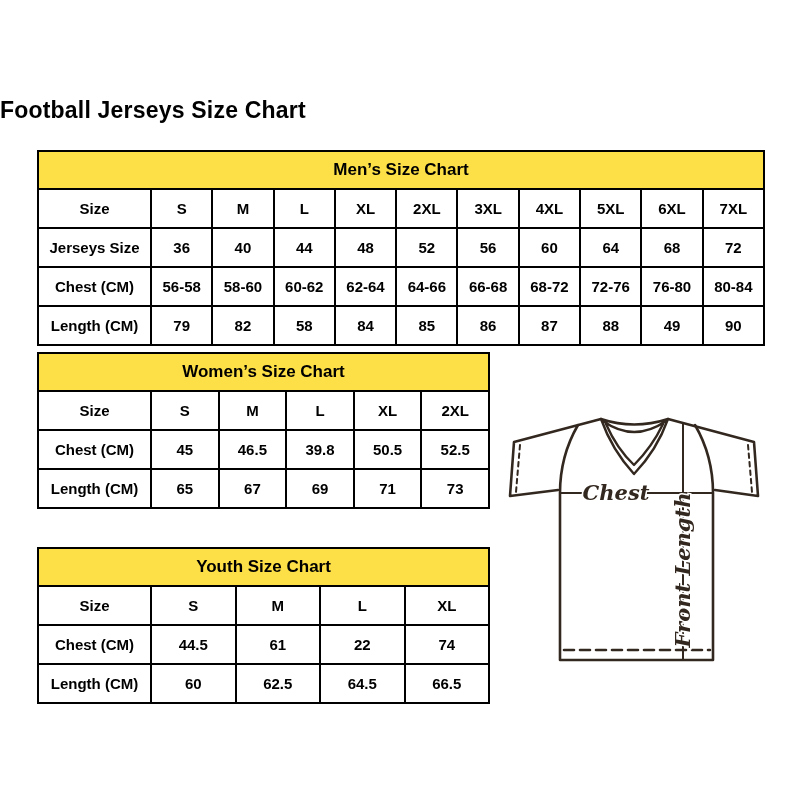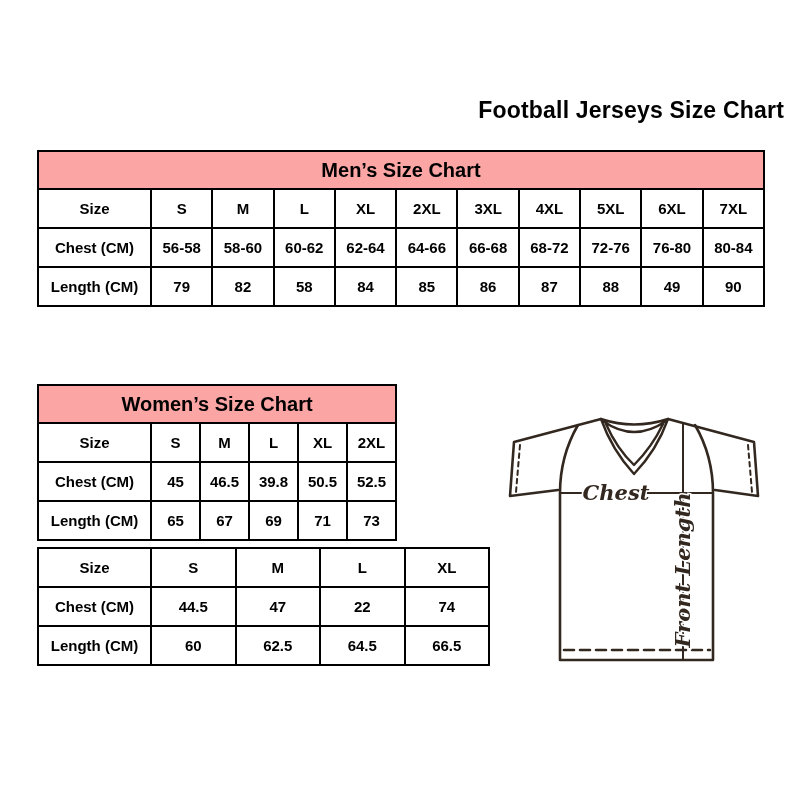--- a/index.html
+++ b/index.html
@@ -11,50 +11,50 @@
     overflow: hidden;
     font-family: "Liberation Sans", sans-serif;
     color: #000;
   }
   .page-title {
     position: absolute;
     top: 97px;
     left: 0;
     width: 784px;
     margin: 0;
-    text-align: right;
+    text-align: left;
     font-size: 23px;
     font-weight: 700;
     letter-spacing: 0.2px;
     color: #000;
   }
   .twrap { position: absolute; }
   #mens-table   { left: 37px; top: 150px; width: 728px; }
-  #womens-table { left: 37px; top: 384px; width: 360px; }
+  #womens-table { left: 37px; top: 352px; width: 453px; }
   #youth-table  { left: 37px; top: 547px; width: 453px; }
 
   table {
     border-collapse: collapse;
     width: 100%;
     table-layout: fixed;
   }
   td {
     border: 2px solid #000;
     text-align: center;
     vertical-align: middle;
     font-weight: 700;
     font-size: 15px;
     height: 37px;
     padding: 0 2px;
     overflow: hidden;
     white-space: nowrap;
   }
   td.ttitle {
-    background: #fca5a5;
-    font-size: 20px;
+    background: #fde047;
+    font-size: 17px;
     height: 36px;
   }
 
   .jersey-svg {
     position: absolute;
     left: 500px;
     top: 398px;
     width: 274px;
     height: 274px;
   }
@@ -107,20 +107,33 @@
             <td>L</td>
             <td>XL</td>
             <td>2XL</td>
             <td>3XL</td>
             <td>4XL</td>
             <td>5XL</td>
             <td>6XL</td>
             <td>7XL</td>
           </tr>
           <tr>
+            <td>Jerseys Size</td>
+            <td>36</td>
+            <td>40</td>
+            <td>44</td>
+            <td>48</td>
+            <td>52</td>
+            <td>56</td>
+            <td>60</td>
+            <td>64</td>
+            <td>68</td>
+            <td>72</td>
+          </tr>
+          <tr>
             <td>Chest (CM)</td>
             <td>56-58</td>
             <td>58-60</td>
             <td>60-62</td>
             <td>62-64</td>
             <td>64-66</td>
             <td>66-68</td>
             <td>68-72</td>
             <td>72-76</td>
             <td>76-80</td>
@@ -187,30 +200,33 @@
       <table>
         <colgroup>
           <col style="width: 113px;">
           <col>
           <col>
           <col>
           <col>
         </colgroup>
         <tbody>
           <tr>
+            <td colspan="5" class="ttitle">Youth Size Chart</td>
+          </tr>
+          <tr>
             <td>Size</td>
             <td>S</td>
             <td>M</td>
             <td>L</td>
             <td>XL</td>
           </tr>
           <tr>
             <td>Chest (CM)</td>
             <td>44.5</td>
-            <td>47</td>
+            <td>61</td>
             <td>22</td>
             <td>74</td>
           </tr>
           <tr>
             <td>Length (CM)</td>
             <td>60</td>
             <td>62.5</td>
             <td>64.5</td>
             <td>66.5</td>
           </tr>

